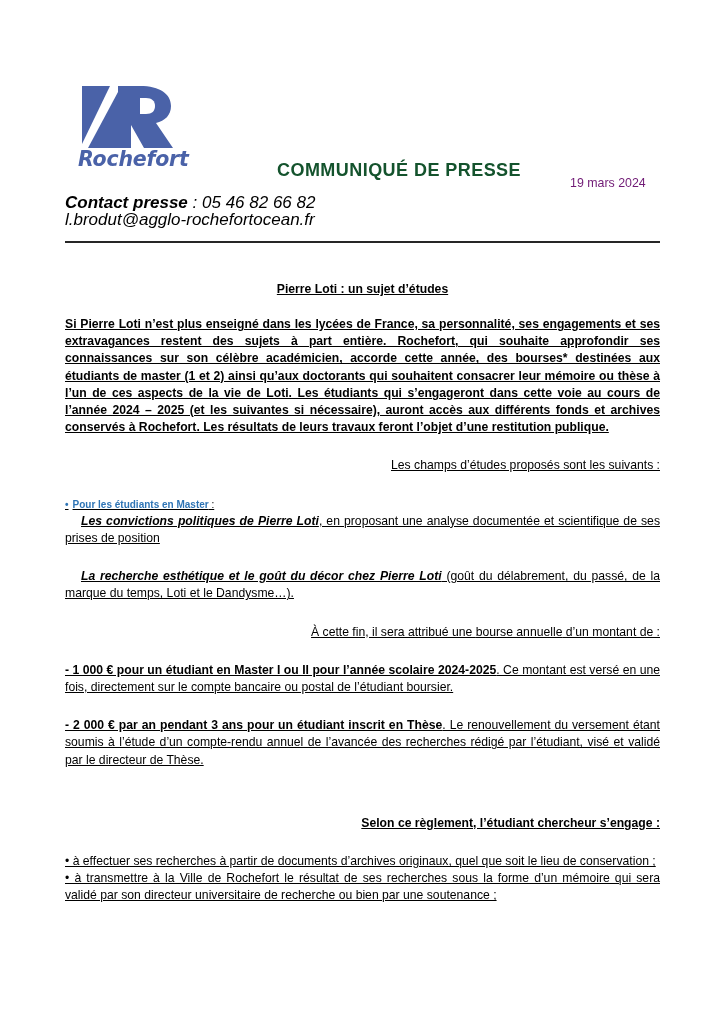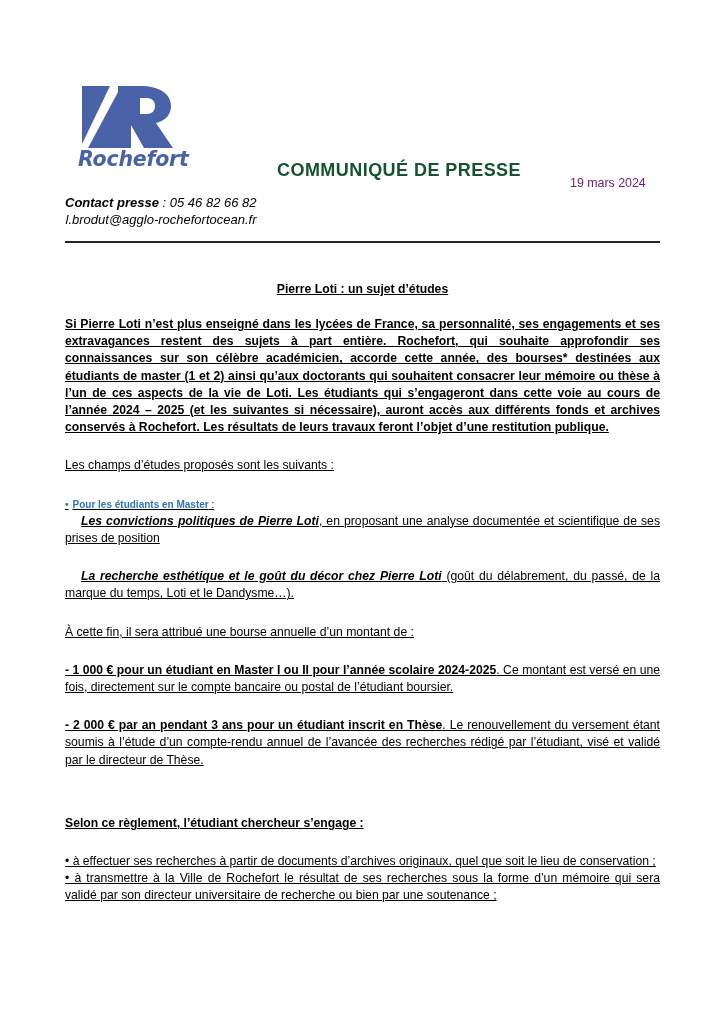--- a/index.html
+++ b/index.html
@@ -77,25 +77,24 @@
     color: #701a75;
     white-space: nowrap;
     margin-top: 15px;
   }
 
   
   .contact {
     position: absolute;
     left: 65px;
     top: 195px;
-    font-size: 13px;
+    font-size: 17px;
     font-style: italic;
     line-height: 16.5px;
     color: #000000;
-    text-align: right;
   }
   .contact .lead { font-weight: bold; font-style: italic; }
 
   
   .rule {
     position: absolute;
     left: 65px;
     top: 241px;
     width: 595px;
     height: 2px;
@@ -121,21 +120,21 @@
 
   p.para {
     margin: 0 0 14px 0;
     font-size: 12.2px;
     line-height: 17.2px;
     text-align: justify;
     text-justify: inter-word;
   }
   p.para.bold { font-weight: bold; }
   p.para.tight { margin-bottom: 0; }
-  p.para.left { text-align: left; }
+  p.para.left { text-align: right; }
 
   .u { text-decoration: underline; }
   .b { font-weight: bold; }
   .bi { font-weight: bold; font-style: italic; margin-left: 16px; }
 
   .lead-blue { color: #2e74b5; font-weight: bold; }
   .lead-red  { color: #ec2024; font-weight: bold; }
 
   .gap-s { height: 7px; }
   .gap-l { height: 25px; }

